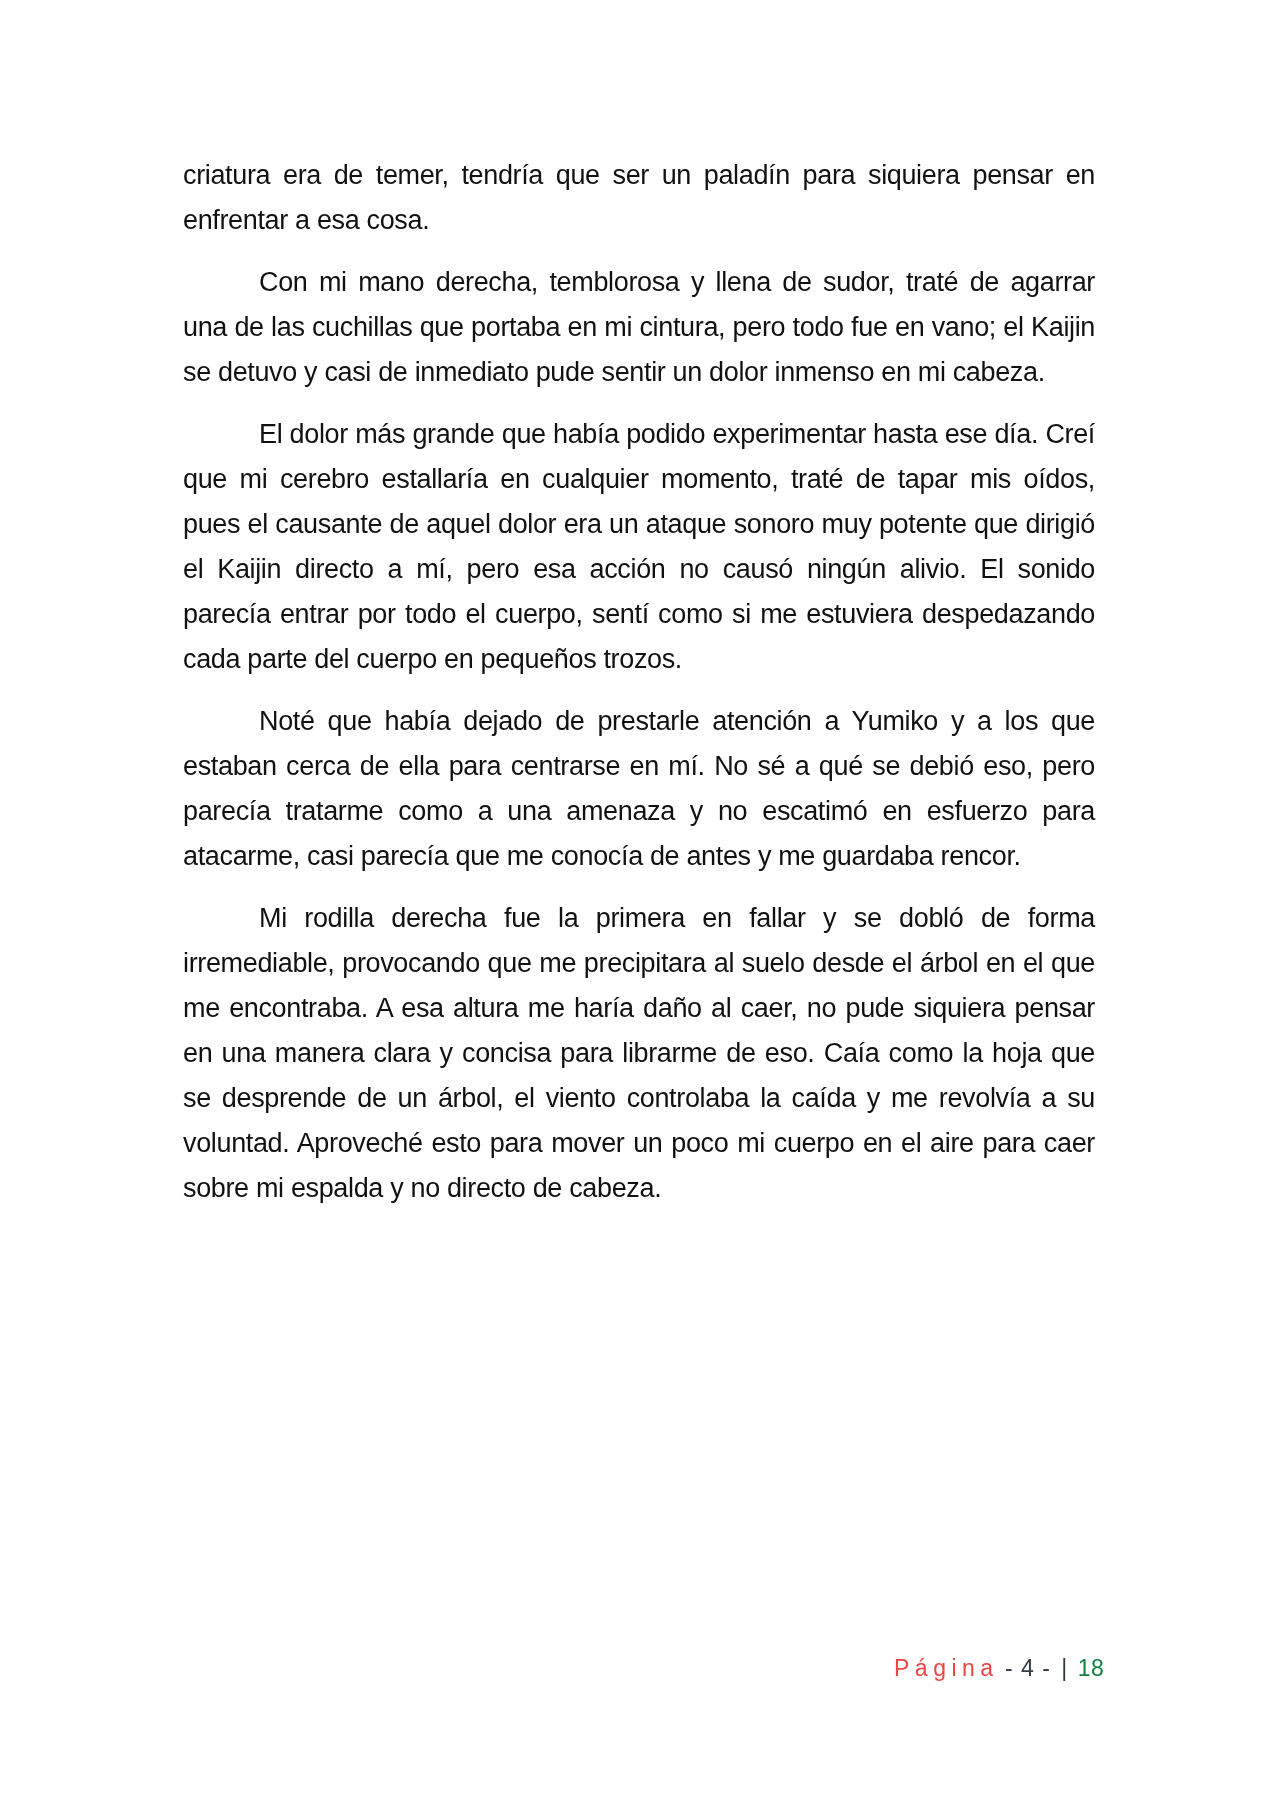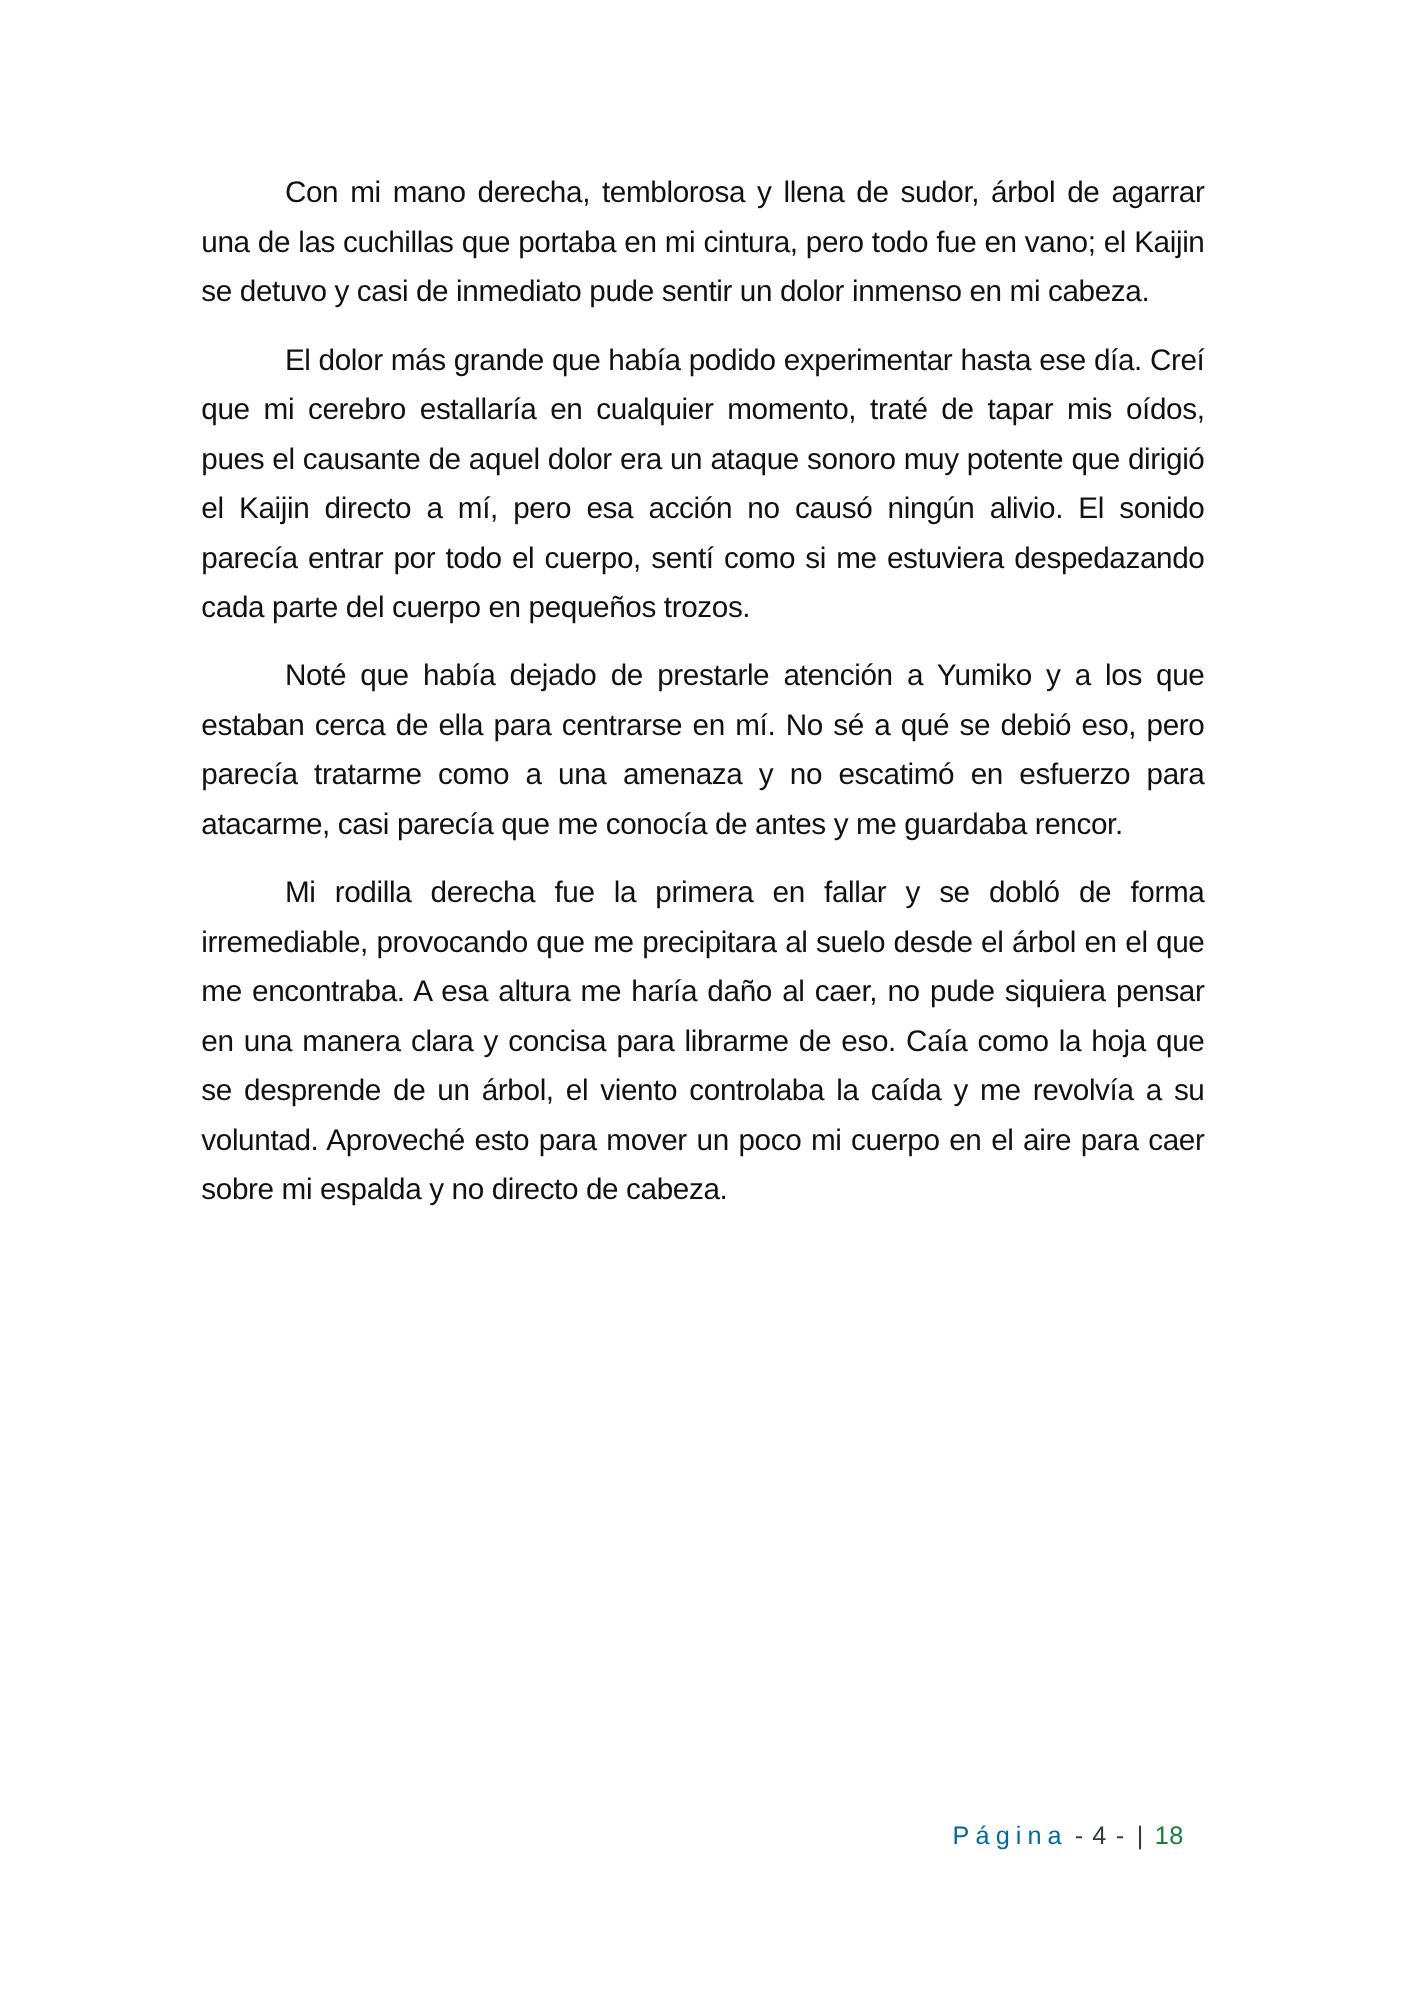--- a/index.html
+++ b/index.html
@@ -43,42 +43,44 @@
     }
     .footer {
       position: absolute;
       left: 866px;
       top: 1654px;
       font-size: 23px;
       line-height: 28px;
       white-space: nowrap;
     }
     .footer .label {
-      color: #0369a1;
+      color: #ef4444;
       letter-spacing: 5.5px;
+      margin-left: 28px;
     }
     .footer .num {
       color: #333a44;
       letter-spacing: 1px;
     }
     .footer .sep {
       color: #333a44;
       margin: 0 4px;
     }
     .footer .total {
       color: #15803d;
       letter-spacing: 0.5px;
     }
   </style>
 </head>
 <body>
 
 <div class="page">
   <div class="body-text">
-    <p class="para indent">Con mi mano derecha, temblorosa y llena de sudor, árbol de agarrar una de las cuchillas que portaba en mi cintura, pero todo fue en vano; el Kaijin se detuvo y casi de inmediato pude sentir un dolor inmenso en mi cabeza.</p>
+    <p class="para">criatura era de temer, tendría que ser un paladín para siquiera pensar en enfrentar a esa cosa.</p>
+    <p class="para indent">Con mi mano derecha, temblorosa y llena de sudor, traté de agarrar una de las cuchillas que portaba en mi cintura, pero todo fue en vano; el Kaijin se detuvo y casi de inmediato pude sentir un dolor inmenso en mi cabeza.</p>
     <p class="para indent">El dolor más grande que había podido experimentar hasta ese día. Creí que mi cerebro estallaría en cualquier momento, traté de tapar mis oídos, pues el causante de aquel dolor era un ataque sonoro muy potente que dirigió el Kaijin directo a mí, pero esa acción no causó ningún alivio. El sonido parecía entrar por todo el cuerpo, sentí como si me estuviera despedazando cada parte del cuerpo en pequeños trozos.</p>
     <p class="para indent">Noté que había dejado de prestarle atención a Yumiko y a los que estaban cerca de ella para centrarse en mí. No sé a qué se debió eso, pero parecía tratarme como a una amenaza y no escatimó en esfuerzo para atacarme, casi parecía que me conocía de antes y me guardaba rencor.</p>
     <p class="para indent">Mi rodilla derecha fue la primera en fallar y se dobló de forma irremediable, provocando que me precipitara al suelo desde el árbol en el que me encontraba. A esa altura me haría daño al caer, no pude siquiera pensar en una manera clara y concisa para librarme de eso. Caía como la hoja que se desprende de un árbol, el viento controlaba la caída y me revolvía a su voluntad. Aproveché esto para mover un poco mi cuerpo en el aire para caer sobre mi espalda y no directo de cabeza.</p>
   </div>
 
   <div class="footer">
     <span class="label">Página</span>
     <span class="num">- 4 -</span>
     <span class="sep">|</span>
     <span class="total">18</span>

